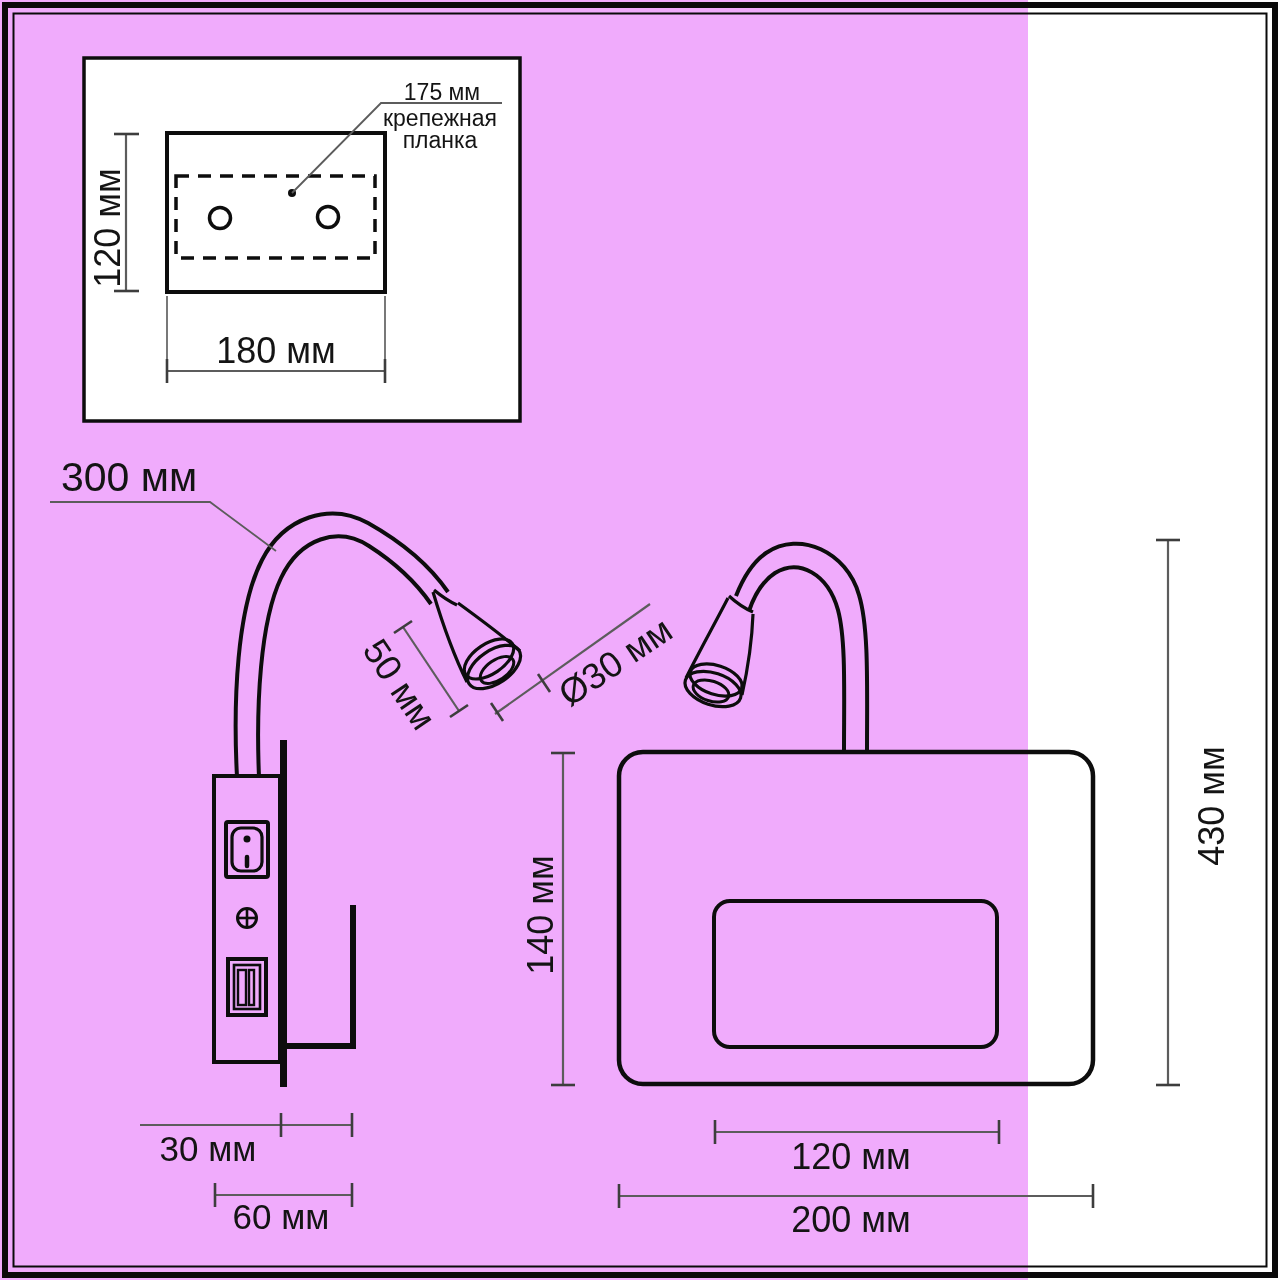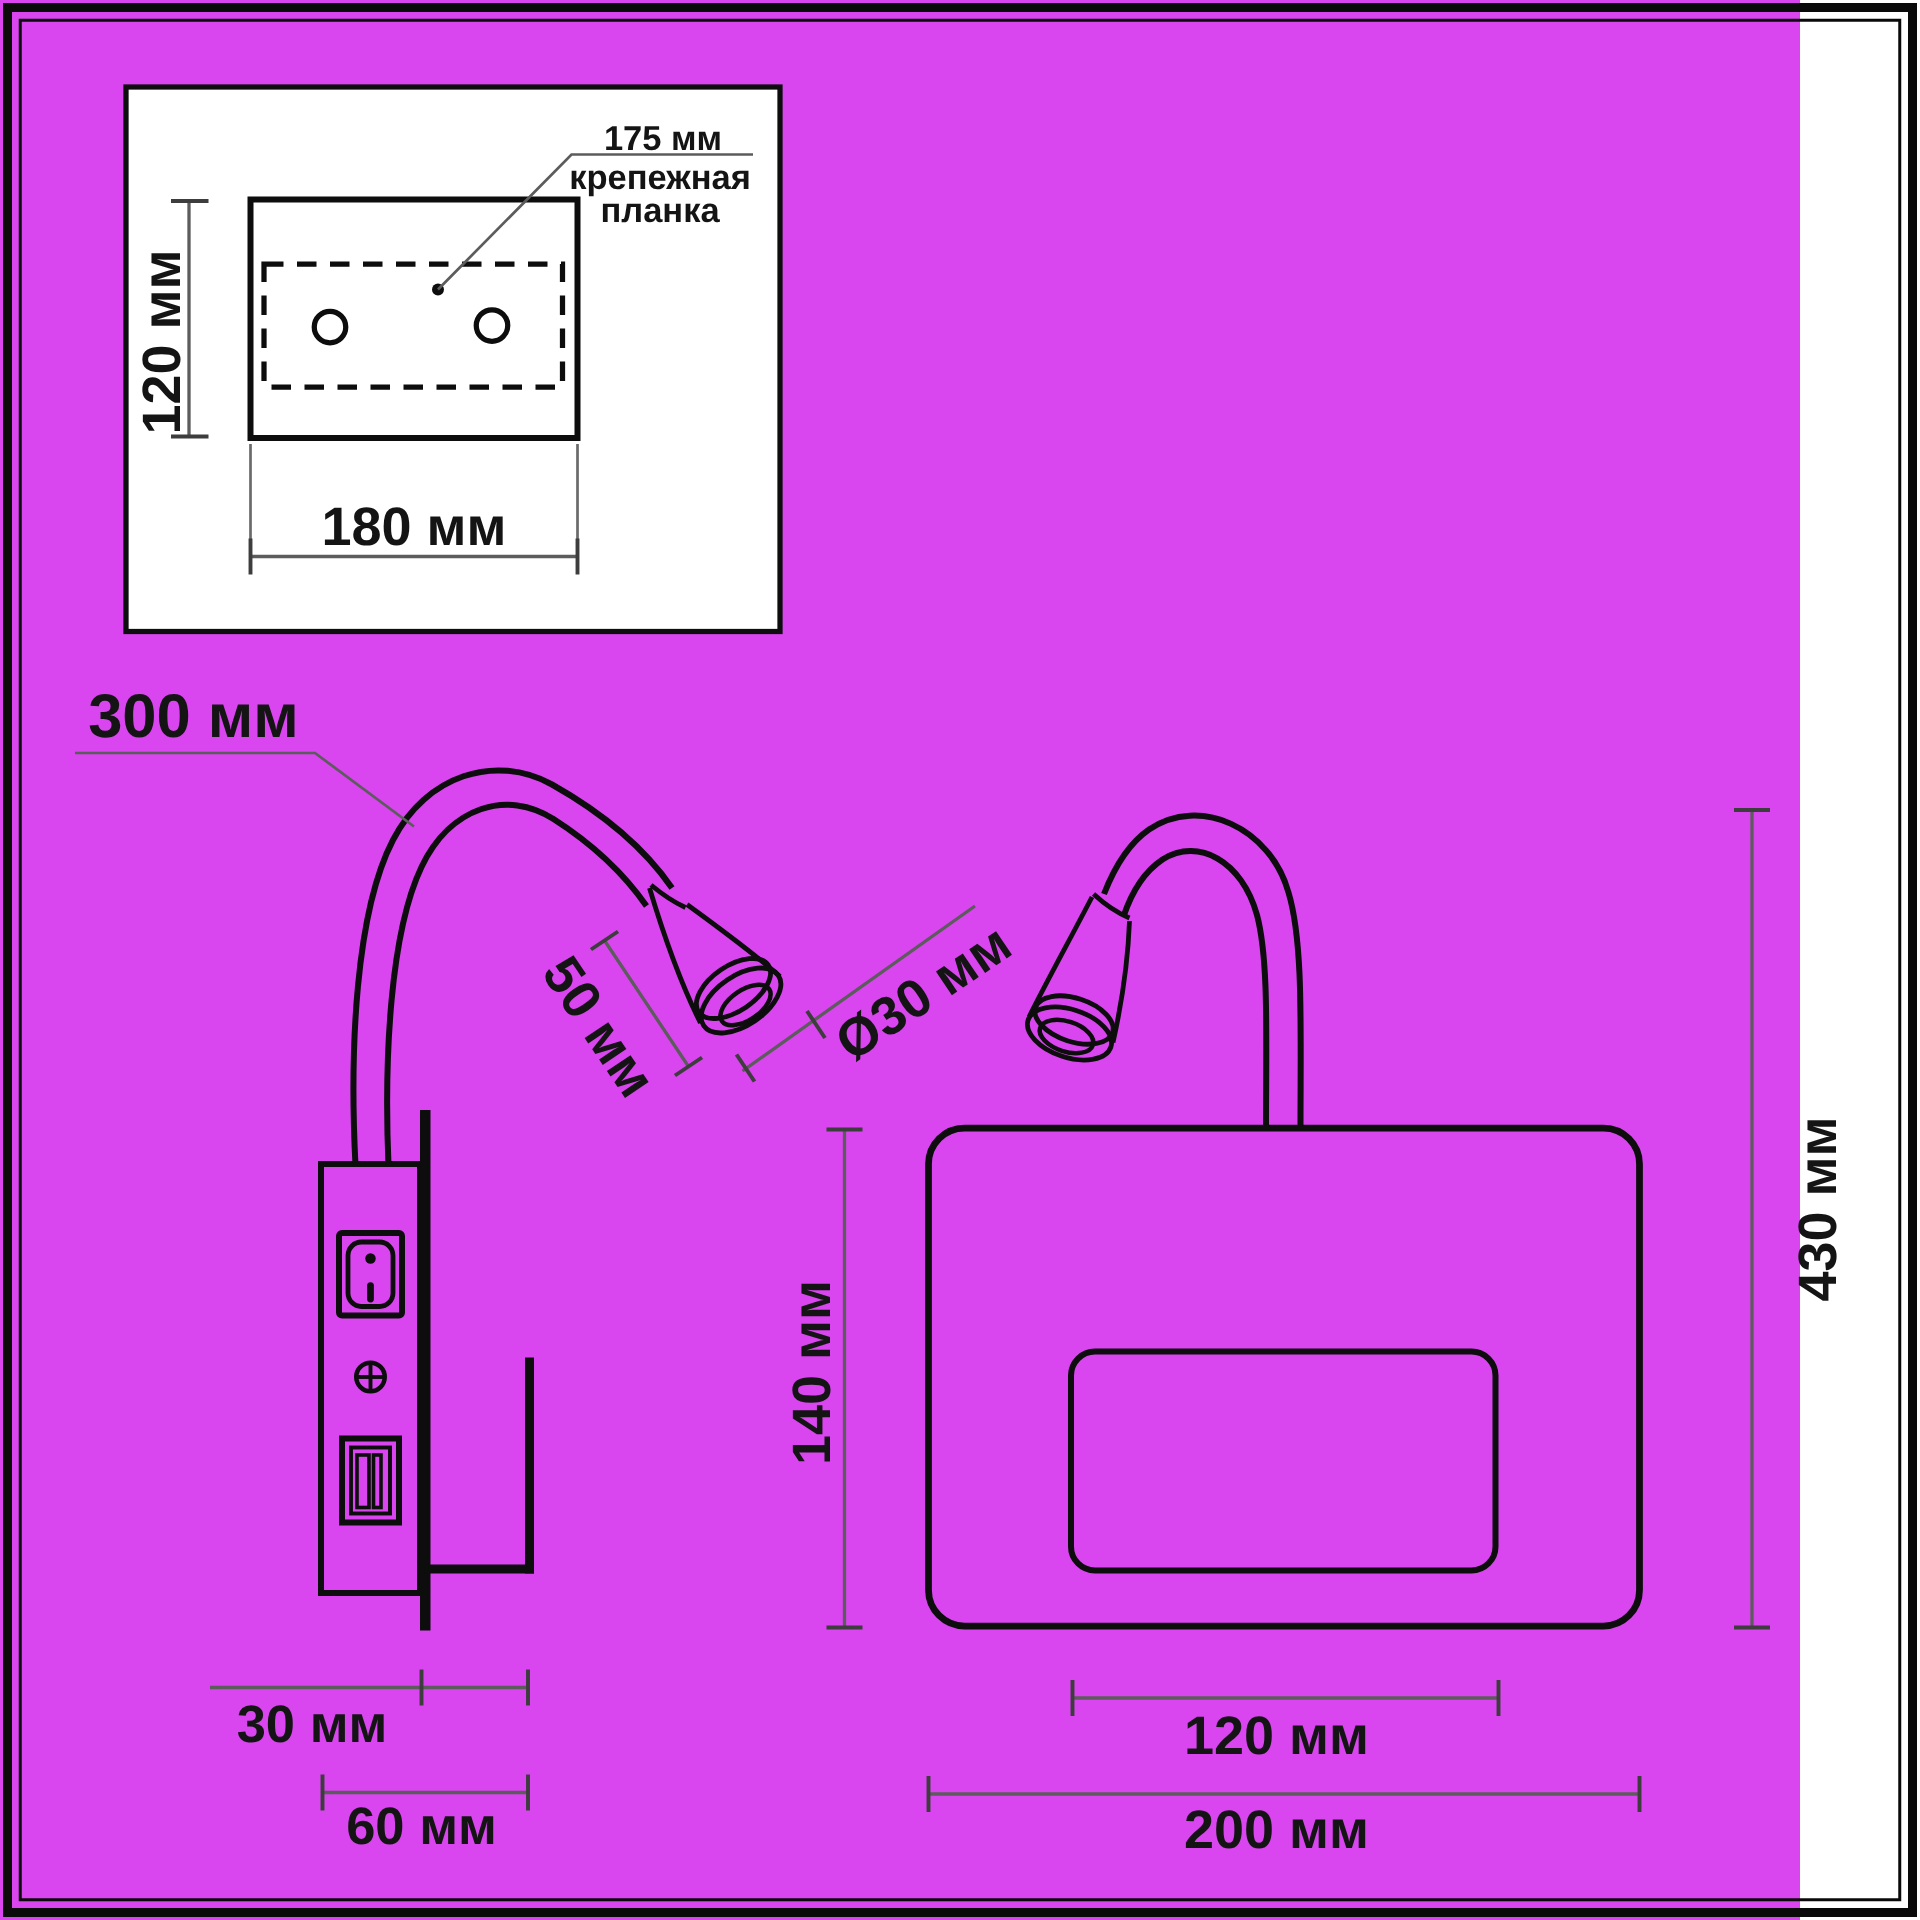--- a/index.html
+++ b/index.html
@@ -1,21 +1,20 @@
 <!DOCTYPE html>
 <html><head>
 <meta charset="utf-8">
 <style>
   html, body { margin: 0; padding: 0; background: #ffffff; }
   .page {
     position: relative;
-    width: 1200px; height: 1280px;
-    background: #d946ef;
+    width: 1028px; height: 1280px;
+    background: #f0abfc;
     font-family: "Liberation Sans", sans-serif;
-    font-weight: bold;
   }
   svg text {
     font-family: "Liberation Sans", sans-serif;
     fill: #141414;
   }
   .stroke  { stroke: #0d0d0d; fill: none; }
   .dim     { stroke: #5c5c5c; stroke-width: 2.2; fill: none; }
   .tick    { stroke: #3d3d3d; stroke-width: 2.6; fill: none; }
   .leader  { stroke: #5c5c5c; stroke-width: 1.8; fill: none; }
   .thin    { stroke: #6a6a6a; stroke-width: 1.8; fill: none; }

